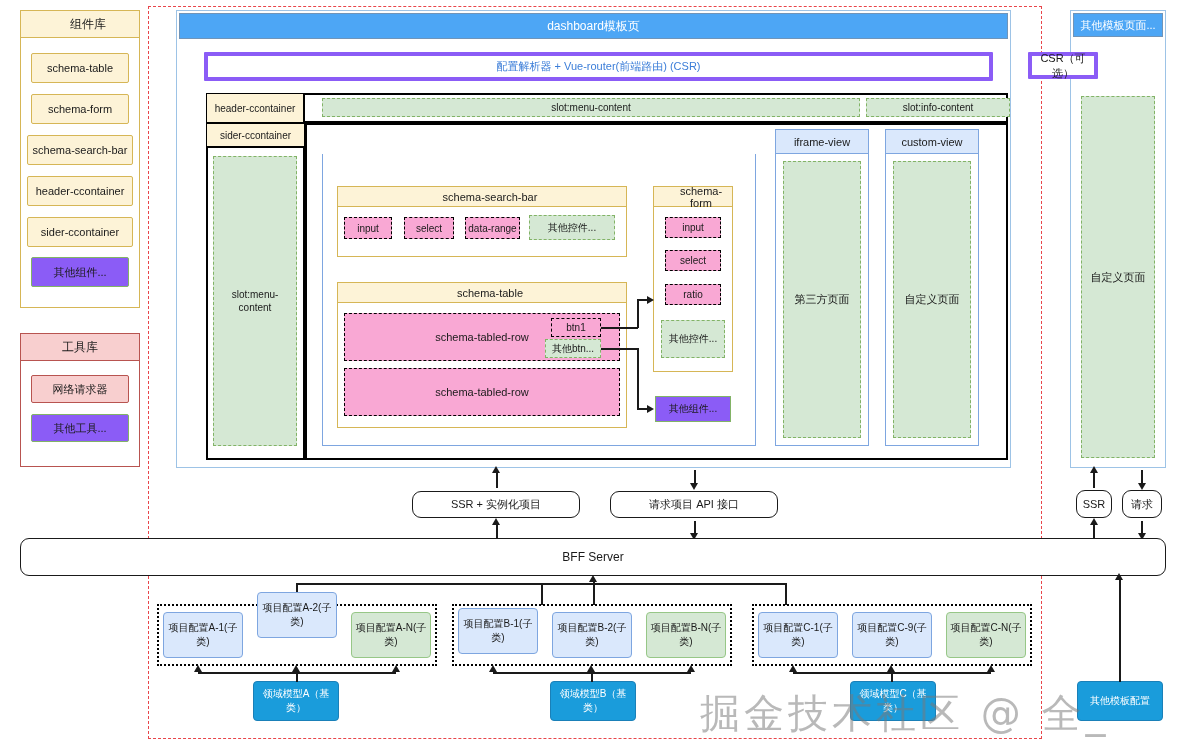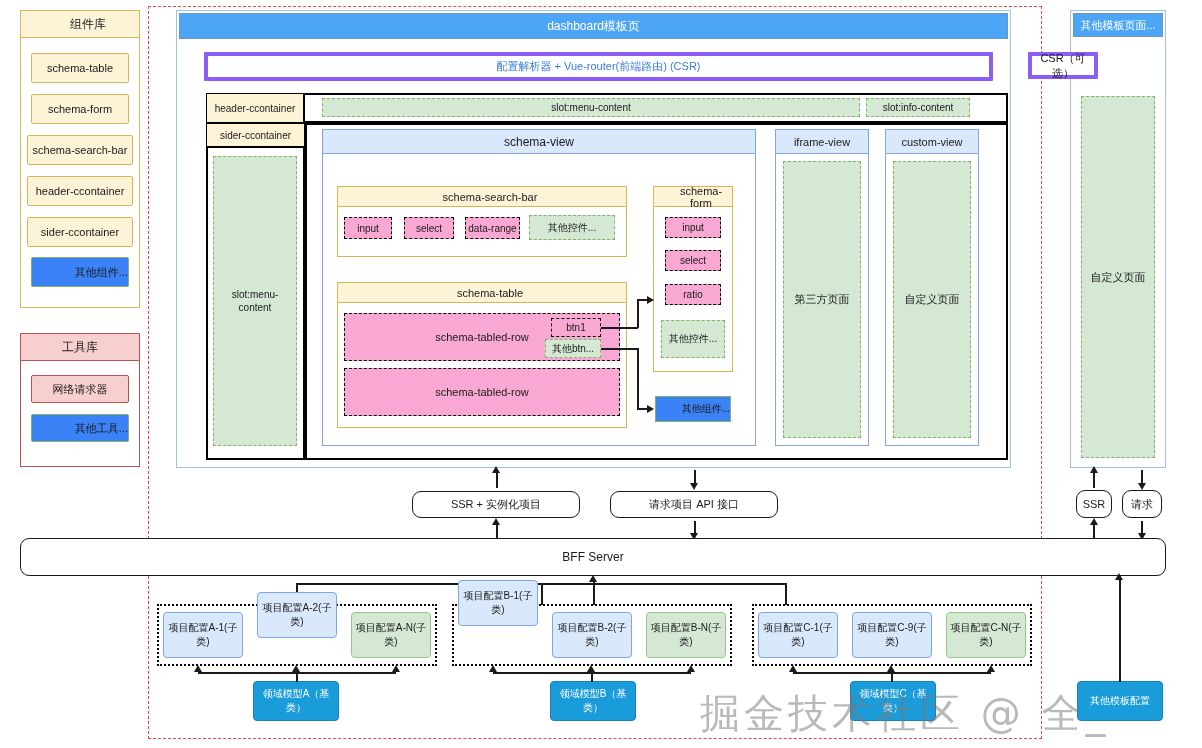--- a/index.html
+++ b/index.html
@@ -17,21 +17,21 @@
     background:#fff;
   }
   .abs{position:absolute;box-sizing:border-box;}
   .ctr{display:flex;align-items:center;justify-content:center;text-align:center;}
   .yellow{background:#fdf3d7;border:1px solid #d6b656;color:#1a1a1a;}
   .yellow-hdr{background:#fdf3d7;border:1px solid #d6b656;padding-left:16px;}
   .yellow-body{background:#ffffff;border:1px solid #d6b656;border-top:none;}
   .red-hdr{background:#f8cfcf;border:1px solid #b85450;}
   .red-body{background:#ffffff;border:1px solid #b85450;border-top:none;}
   .red-item{background:#f8cfcf;border:1px solid #b85450;}
-  .green{background:#3b82f6;border:1px solid #82b366;justify-content:flex-end;}
+  .green{background:#8b5cf6;border:1px solid #82b366;}
   .green-dash{background:#d5e8d4;border:1px dashed #82b366;}
   .blue-hdr{background:#dae8fc;border:1px solid #7ea6e0;}
   .blue-body{background:#ffffff;border:1px solid #7ea6e0;border-top:none;}
   .blue-solid{background:#4da6f5;border:1px solid #7094b8;color:#fff;}
   .blue-fill{background:#1a9cdb;border:1px solid #1a80b8;color:#ffffff;}
   .blue-light{background:#dae8fc;border:1px solid #7ea6e0;border-radius:4px;}
   .green-light{background:#d5e8d4;border:1px solid #97c787;border-radius:4px;}
   .white-round{background:#ffffff;border:1.6px solid #1a1a1a;border-radius:9px;}
   .black-box{background:#ffffff;border:2px solid #000000;}
   .dash-black{background:#f9a8d4;border:1.6px dashed #000000;}
@@ -115,37 +115,34 @@
   </div>
 
   <div class="abs black-box" style="left:206px;top:93px;width:802px;height:30px;"></div>
   <div class="abs yellow ctr t10" style="left:207px;top:94px;width:96px;height:28px;border:none;background:#fdf3d7;">
     <span>header-ccontainer</span>
   </div>
   <div class="abs" style="left:303px;top:93px;width:2px;height:30px;background:#000;"></div>
   <div class="abs green-dash ctr t10" style="left:322px;top:98px;width:538px;height:19px;">
     <span>slot:menu-content</span>
   </div>
-  <div class="abs green-dash ctr t10" style="left:866px;top:98px;width:104px;height:19px;">
+  <div class="abs green-dash ctr t10" style="left:866px;top:98px;width:144px;height:19px;">
     <span>slot:info-content</span>
   </div>
 
   <div class="abs black-box" style="left:206px;top:123px;width:99px;height:337px;"></div>
   <div class="abs ctr t10" style="left:207px;top:124px;width:97px;height:24px;background:#fdf3d7;border-bottom:2px solid #000;">
     <span>sider-ccontainer</span>
   </div>
   <div class="abs green-dash ctr t10" style="left:213px;top:156px;width:84px;height:290px;line-height:13px;padding:0 4px;">
     <span>slot:menu-content</span>
   </div>
 
   <div class="abs black-box" style="left:305px;top:123px;width:703px;height:337px;"></div>
 
-  <div class="abs blue-hdr ctr t12" style="left:322px;top:129px;width:434px;height:25px;">
-    <span>schema-view</span>
-  </div>
   <div class="abs blue-body" style="left:322px;top:154px;width:434px;height:292px;"></div>
 
   <div class="abs yellow-hdr ctr t11" style="left:337px;top:186px;width:290px;height:21px;">
     <span>schema-search-bar</span>
   </div>
   <div class="abs yellow-body" style="left:337px;top:207px;width:290px;height:50px;"></div>
   <div class="abs dash-black ctr t10" style="left:344px;top:217px;width:48px;height:22px;">
     <span>input</span>
   </div>
   <div class="abs dash-black ctr t10" style="left:404px;top:217px;width:50px;height:22px;">
@@ -297,21 +294,21 @@
   <div class="abs blue-fill ctr t10" style="left:253px;top:681px;width:86px;height:40px;border-radius:4px;">
     <span>领域模型A（基类）</span>
   </div>
   <div class="hline" style="left:198px;top:672px;width:198px;"></div>
   <div class="arrow-up" style="left:194px;top:665px;"></div>
   <div class="arrow-up" style="left:292px;top:665px;"></div>
   <div class="arrow-up" style="left:392px;top:665px;"></div>
   <div class="vline" style="left:296px;top:672px;height:10px;"></div>
 
   <div class="abs dot-black" style="left:452px;top:604px;width:280px;height:62px;"></div>
-  <div class="abs blue-light ctr t10" style="left:458px;top:580px;width:80px;height:46px;justify-content:center;">
+  <div class="abs blue-light ctr t10" style="left:458px;top:608px;width:80px;height:46px;justify-content:center;">
     <span>项目配置B-1(子类)</span>
   </div>
   <div class="abs blue-light ctr t10" style="left:552px;top:612px;width:80px;height:46px;">
     <span>项目配置B-2(子类)</span>
   </div>
   <div class="abs green-light ctr t10" style="left:646px;top:612px;width:80px;height:46px;">
     <span>项目配置B-N(子类)</span>
   </div>
   <div class="abs blue-fill ctr t10" style="left:550px;top:681px;width:86px;height:40px;border-radius:4px;">
     <span>领域模型B（基类）</span>

